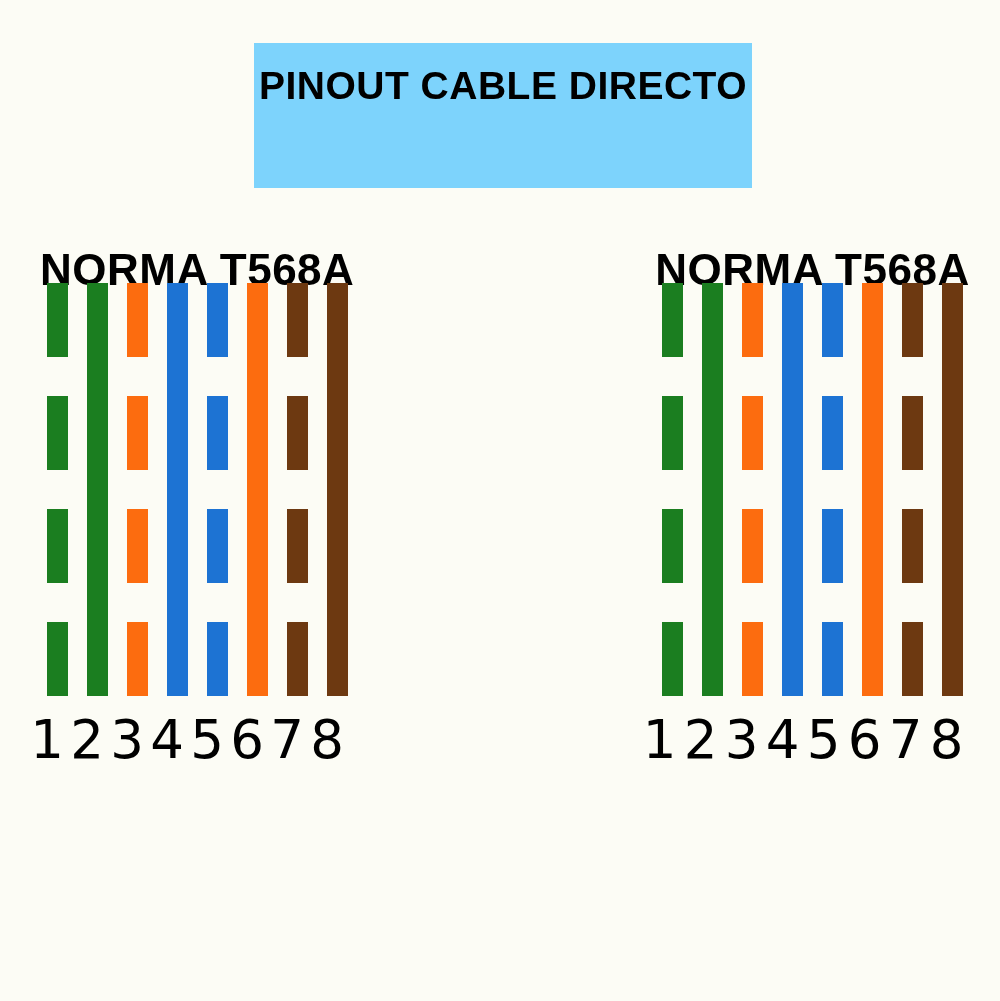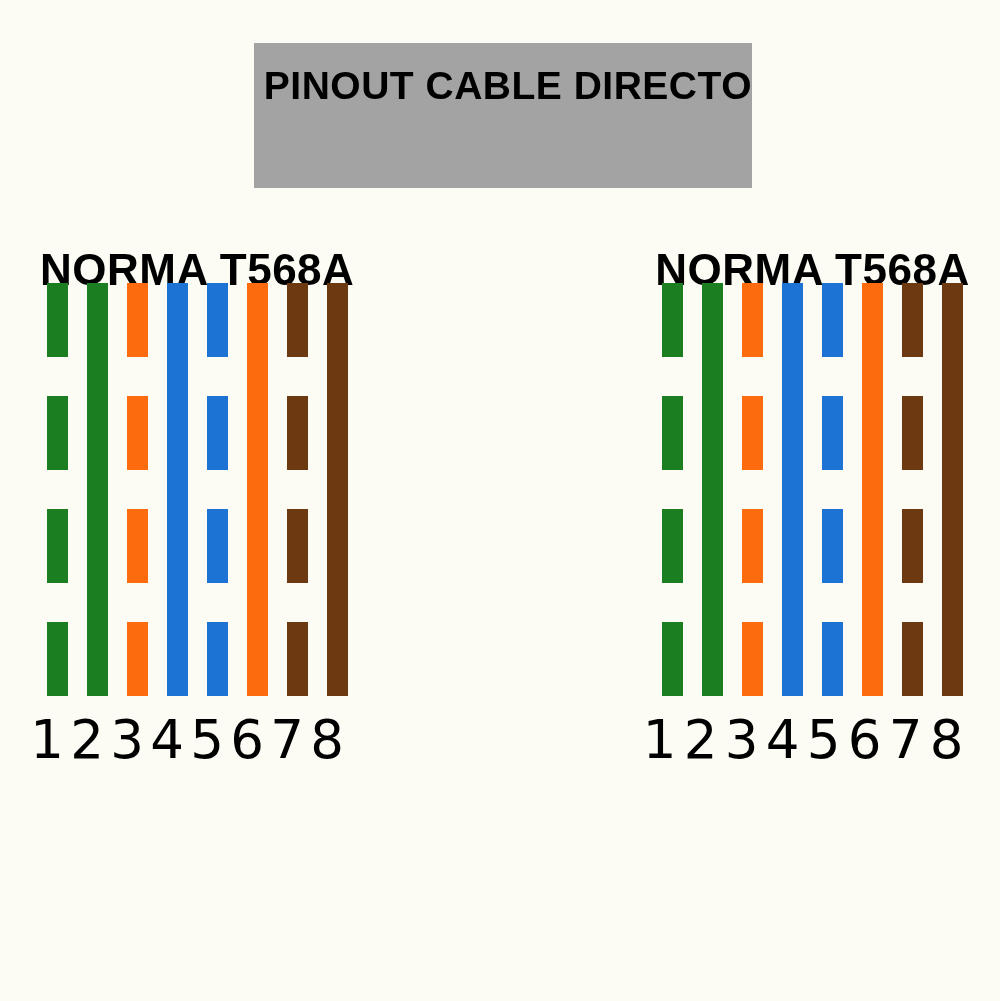--- a/index.html
+++ b/index.html
@@ -55,21 +55,21 @@
     color: #000;
   }
   .numbers-left  { left: 27px;  }
   .numbers-right { left: 639px; }
   .numbers-left  .numcell { width: 40px; text-align: center; }
   .numbers-right .numcell { width: 41px; text-align: center; }
 </style>
 </head>
 <body style="background: rgb(252, 252, 245);">
 
-<div class="title-box" style="background: #a3a3a3; text-align: right;">
+<div class="title-box" style="background: #7dd3fc;">
   <div>PINOUT CABLE DIRECTO</div>
 </div>
 
 <section>
   <h2 class="panel-heading heading-left">NORMA T568A</h2>
   <div class="stripes stripes-left">
       <div class="stripe" style="background-image: repeating-linear-gradient(rgb(27, 126, 32) 0px, rgb(27, 126, 32) 74px, transparent 74px, transparent 113px);"></div>
       <div class="stripe" style="background-color: rgb(27, 126, 32);"></div>
       <div class="stripe" style="background-image: repeating-linear-gradient(rgb(252, 108, 15) 0px, rgb(252, 108, 15) 74px, transparent 74px, transparent 113px);"></div>
       <div class="stripe" style="background-color: rgb(29, 115, 211);"></div>

